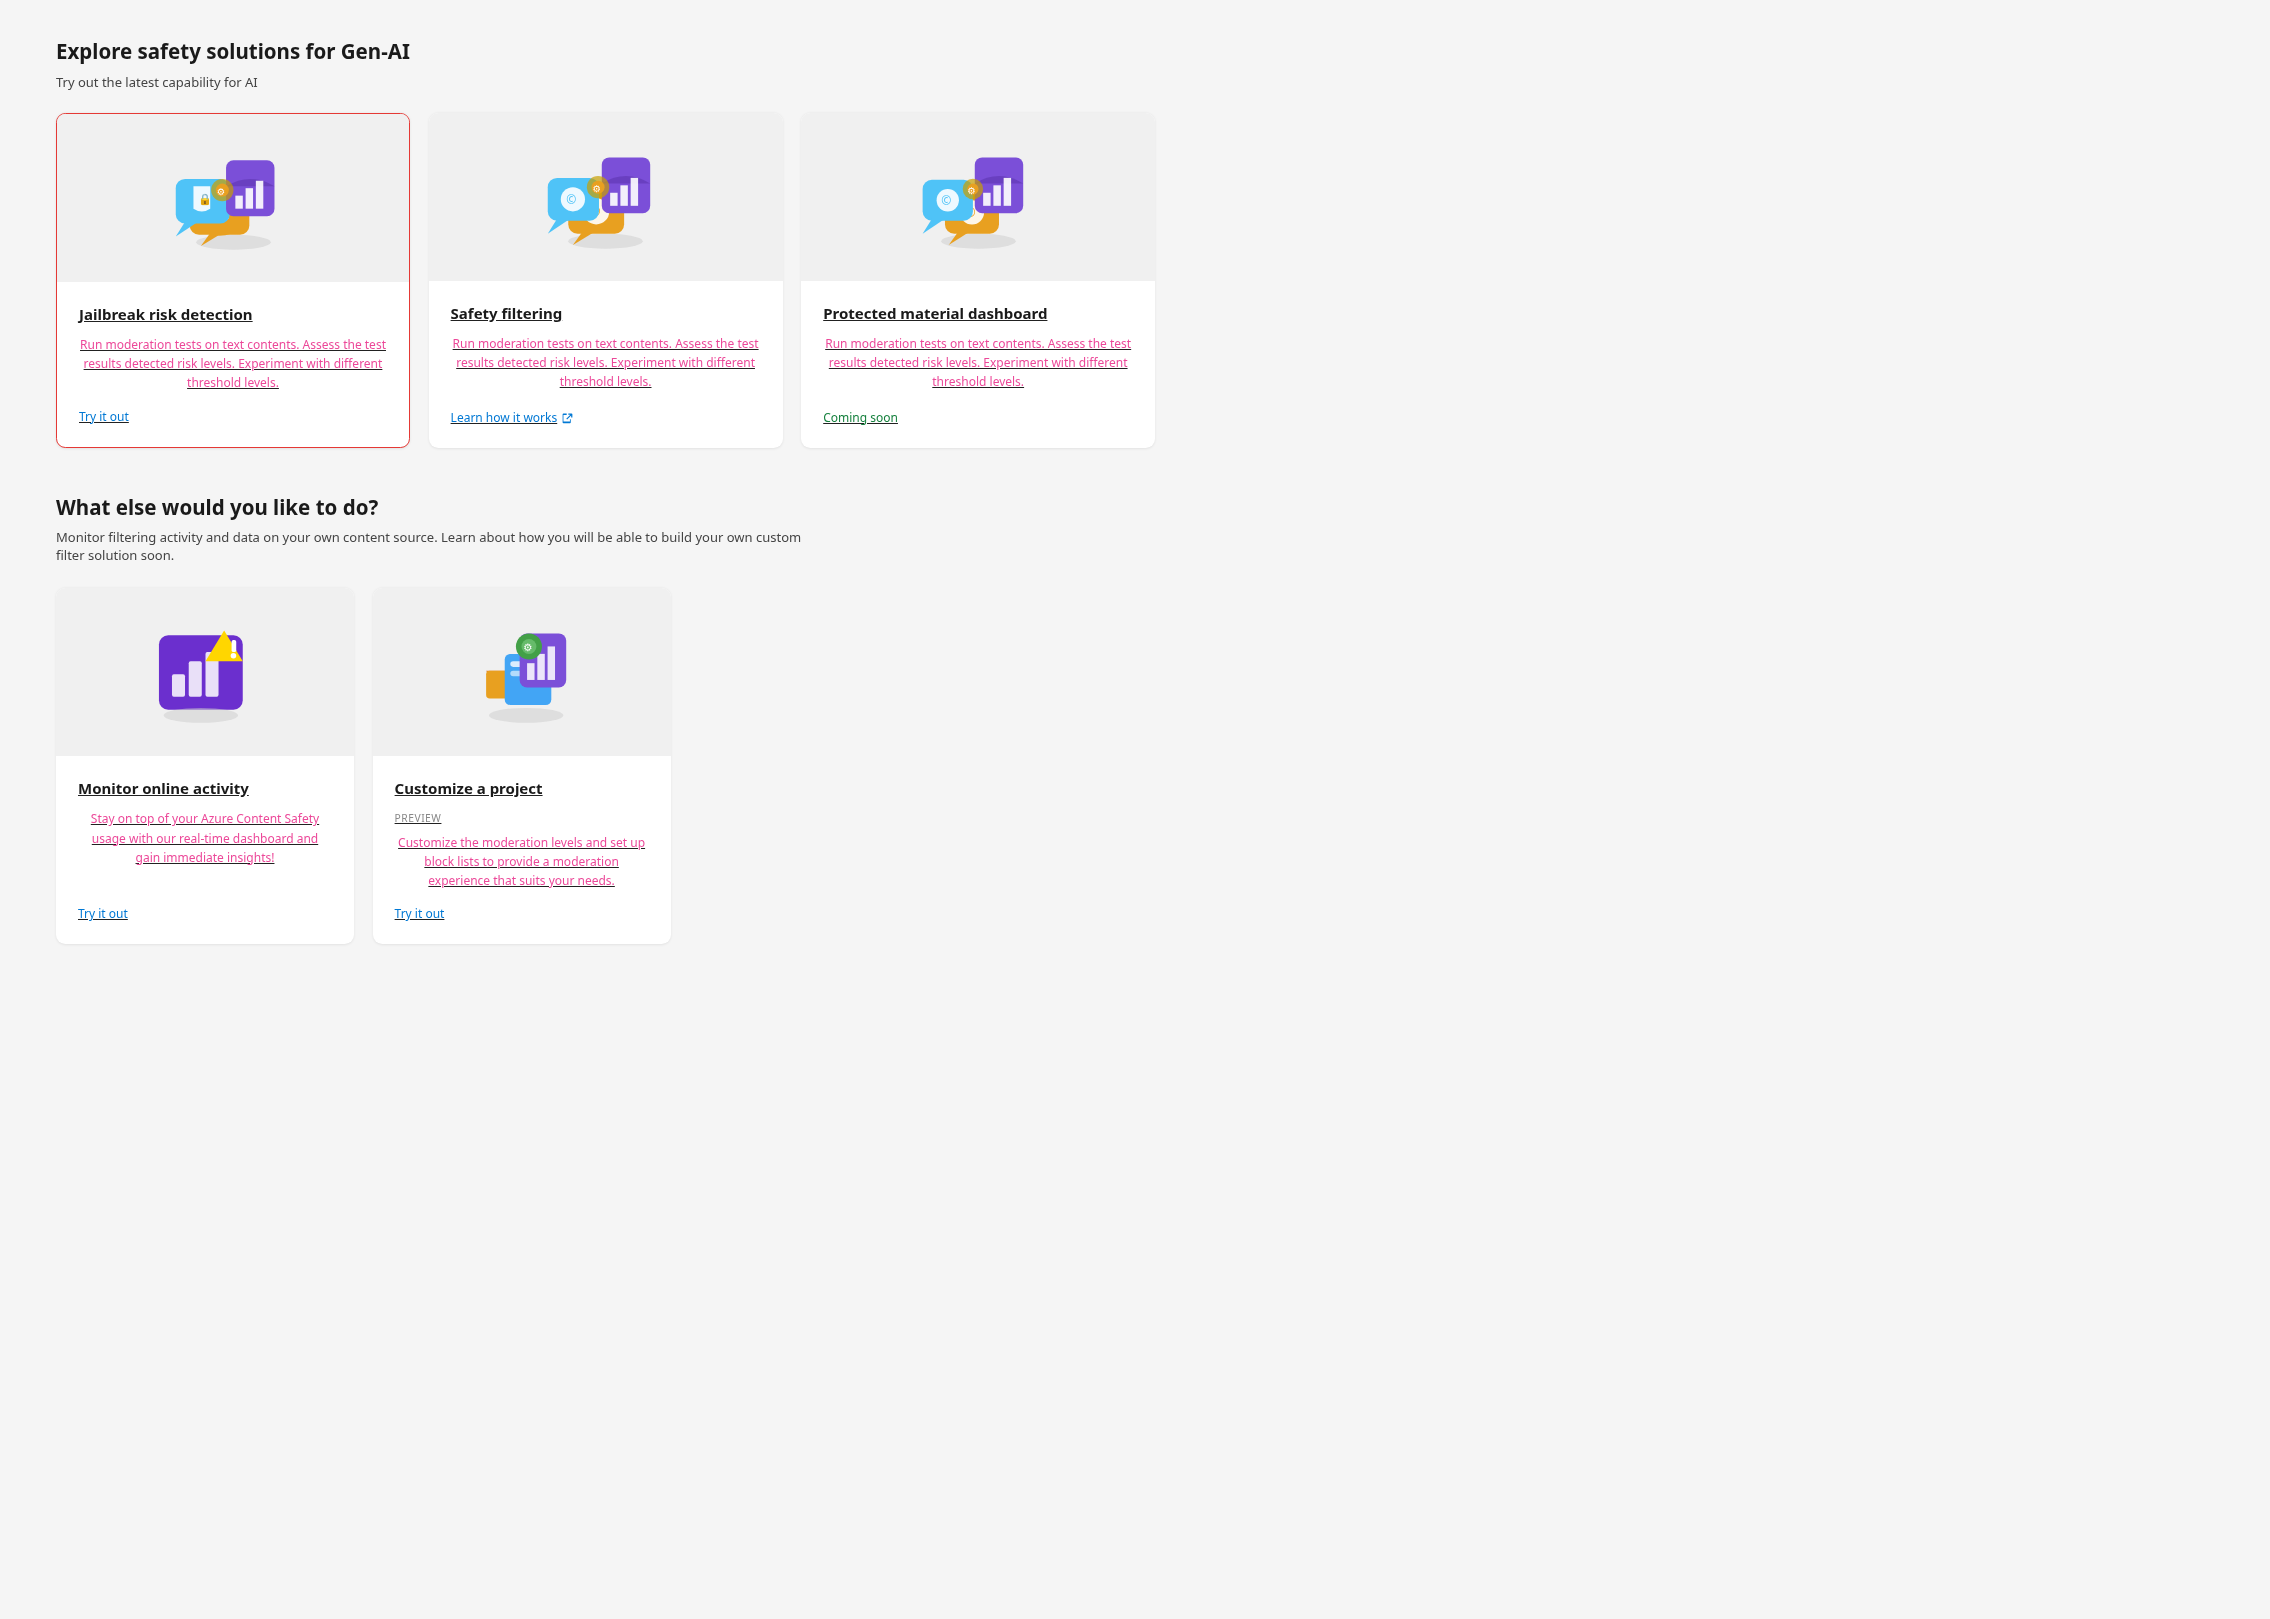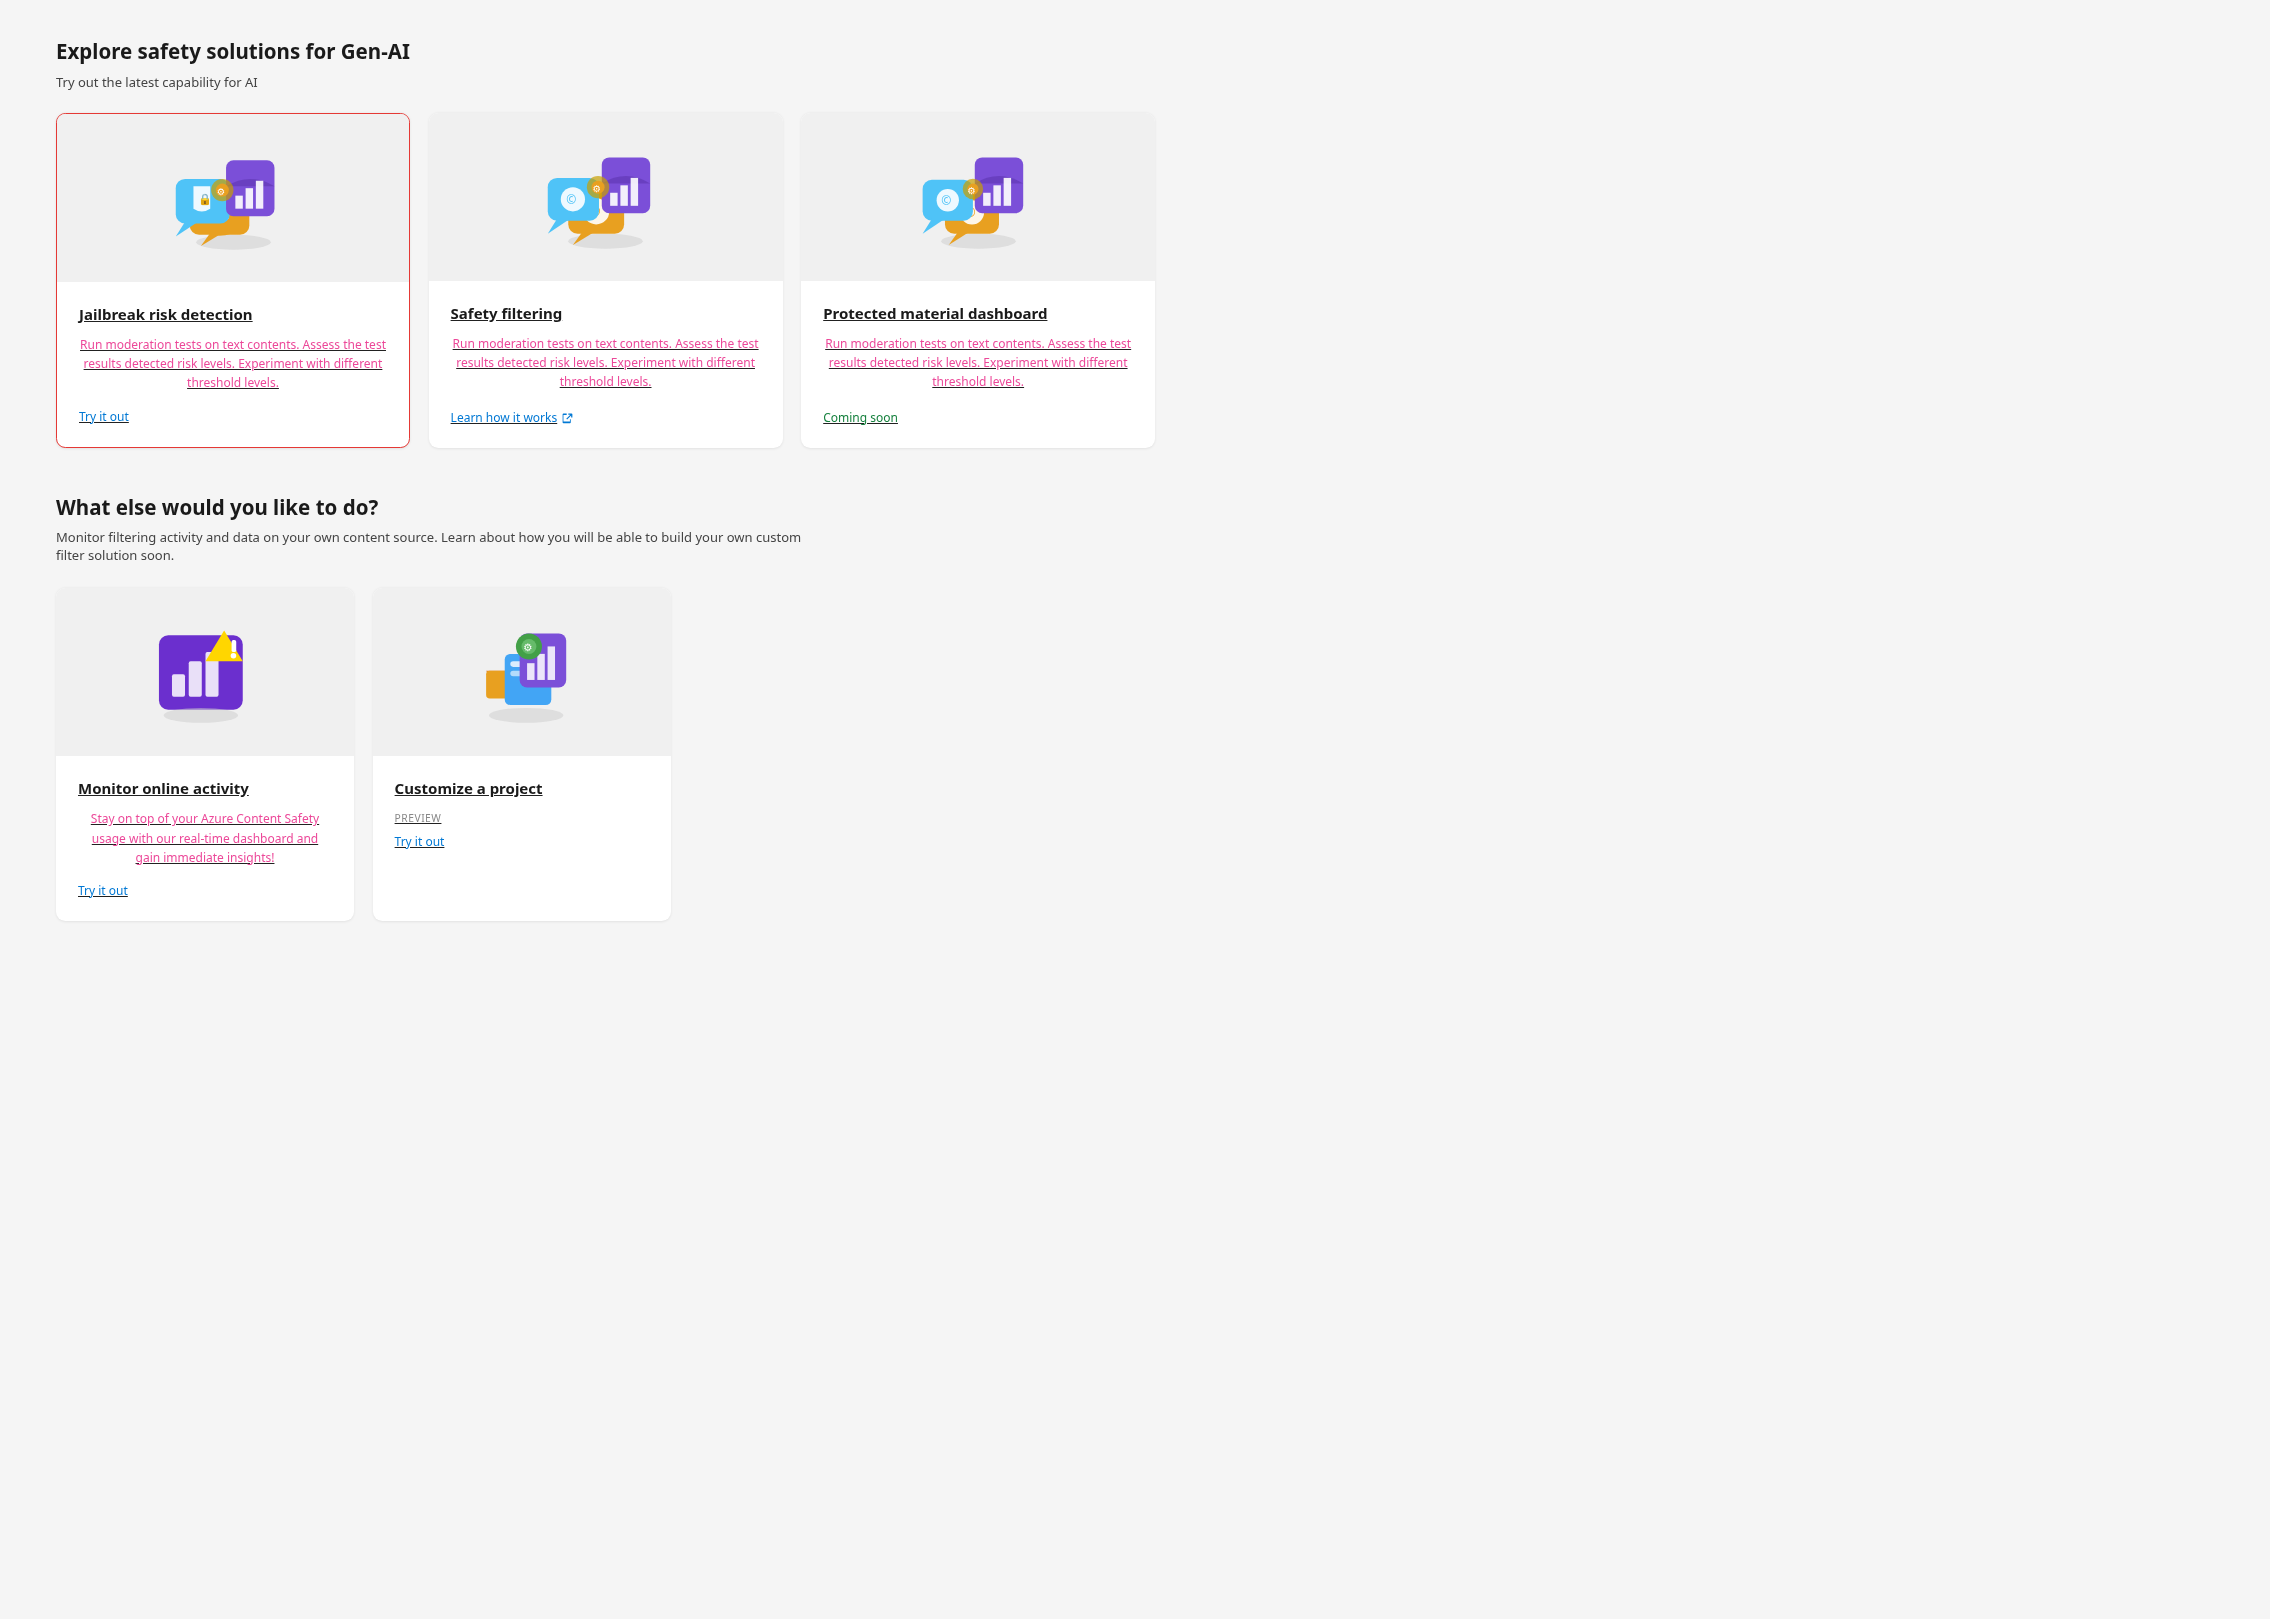--- a/index.html
+++ b/index.html
@@ -288,19 +288,20 @@
           <rect x="108" y="42" width="8" height="36" fill="white" opacity="0.85"></rect>
 
           <circle cx="88" cy="42" r="14" fill="#43A047"></circle>
           <circle cx="88" cy="42" r="8" fill="#66BB6A"></circle>
           <text x="82" y="47" font-size="11" fill="white">⚙</text>
         </svg>
       </div>
       <div class="card-body">
         <div class="card-title">Customize a project</div>
         <div class="card-badge">PREVIEW</div>
+        <div class="card-description">Customize the moderation levels and set up block lists to provide a moderation experience that suits your needs.</div>
         <a class="card-action">Try it out</a>
       </div>
     </div>
 
   </div>
 </div>
 
 
 </body></html>

